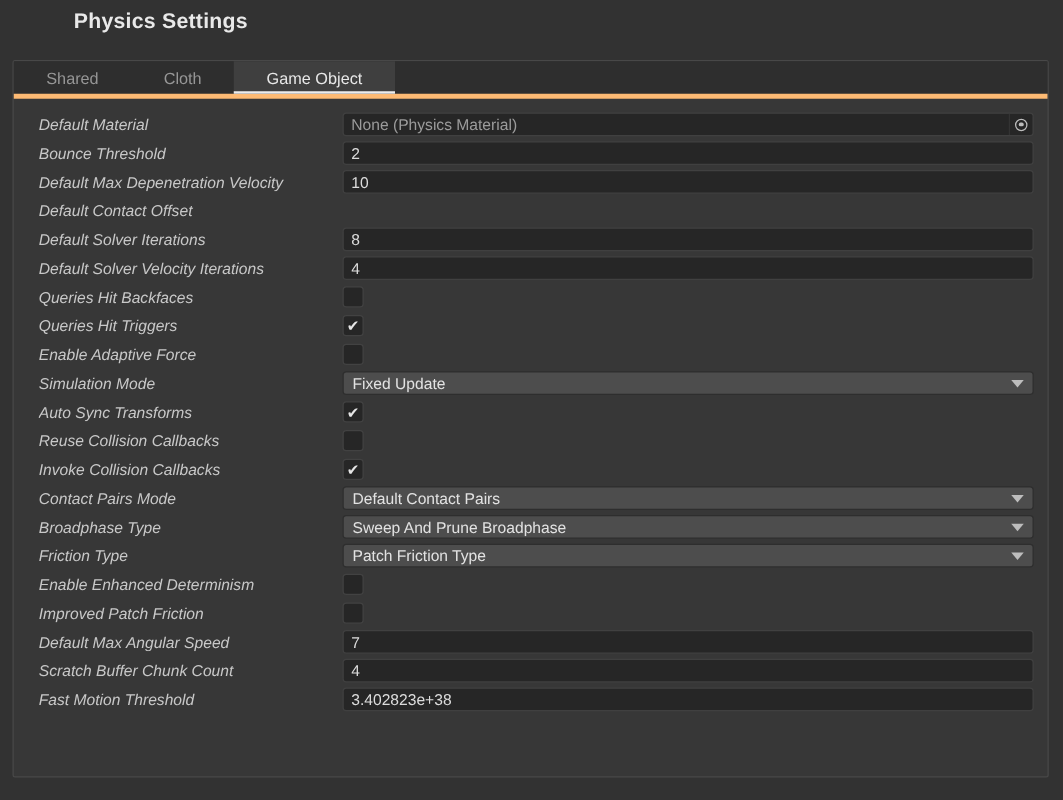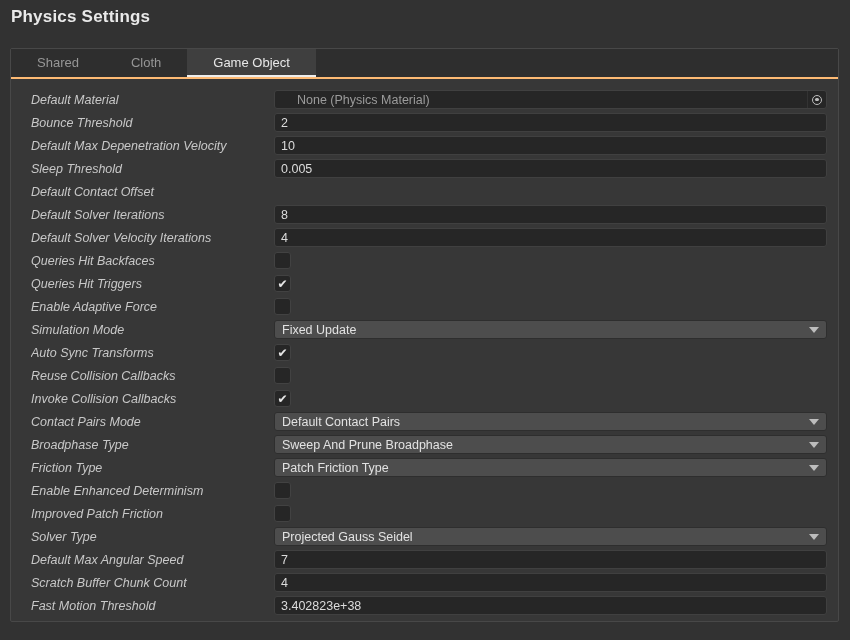--- a/index.html
+++ b/index.html
@@ -6,40 +6,41 @@
   html, body {
     margin: 0; padding: 0;
     width: 850px; height: 640px;
     background: #323232;
     font-family: "Liberation Sans", sans-serif;
     overflow: hidden;
   }
   .header {
     padding: 7px 12px 4px 11px;
     height: 34px;
+    margin-left: 48px;
   }
   .title {
     font-size: 17px;
     font-weight: 700;
     color: #e9e9e9;
     letter-spacing: 0.2px;
   }
   .panel {
     position: absolute;
     left: 10px; top: 48px;
     width: 829px; height: 574px;
     background: #373737;
     border: 1px solid #484848;
     border-radius: 2px;
   }
   .tabbar {
     display: flex;
     height: 30px;
     background: #2e2e2e;
-    border-bottom: 2px solid #fdba74;
+    border-bottom: 4px solid #fdba74;
   }
   .tab {
     padding: 0 26px;
     line-height: 28px;
     font-size: 13px;
     color: #969696;
     cursor: default;
     border-bottom: 2px solid transparent;
   }
   .tab.active {
@@ -88,21 +89,20 @@
     font-size: 12.5px;
     display: flex;
     align-items: center;
     overflow: hidden;
   }
   .objectfield .obj-text {
     flex: 1;
     padding: 2px 6px;
     white-space: nowrap;
     overflow: hidden;
-    margin-left: 16px;
   }
   .obj-picker {
     width: 19px;
     align-self: stretch;
     display: flex;
     align-items: center;
     justify-content: center;
     border-left: 1px solid #333333;
     cursor: pointer;
   }
@@ -194,26 +194,20 @@
           <input class="textfield" type="text" value="2" style="">
         </div>
       </div>
       <div class="row">
         <div class="label">Default Max Depenetration Velocity</div>
         <div class="control">
           <input class="textfield" type="text" value="10" style="">
         </div>
       </div>
       <div class="row">
-        <div class="label">Sleep Threshold</div>
-        <div class="control">
-          <input class="textfield" type="text" value="0.005" style="">
-        </div>
-      </div>
-      <div class="row">
         <div class="label">Default Contact Offset</div>
       </div>
       <div class="row">
         <div class="label">Default Solver Iterations</div>
         <div class="control">
           <input class="textfield" type="text" value="8" style="">
         </div>
       </div>
       <div class="row">
         <div class="label">Default Solver Velocity Iterations</div>
@@ -311,29 +305,20 @@
           <div class="checkbox">
             <span></span>
           </div>
         </div>
       </div>
       <div class="row">
         <div class="label">Improved Patch Friction</div>
         <div class="control">
           <div class="checkbox">
             <span></span>
-          </div>
-        </div>
-      </div>
-      <div class="row">
-        <div class="label">Solver Type</div>
-        <div class="control">
-          <div class="dropdown">
-            <span class="dd-text">Projected Gauss Seidel</span>
-            <span class="dd-arrow"></span>
           </div>
         </div>
       </div>
       <div class="row">
         <div class="label">Default Max Angular Speed</div>
         <div class="control">
           <input class="textfield" type="text" value="7" style="">
         </div>
       </div>
       <div class="row">

